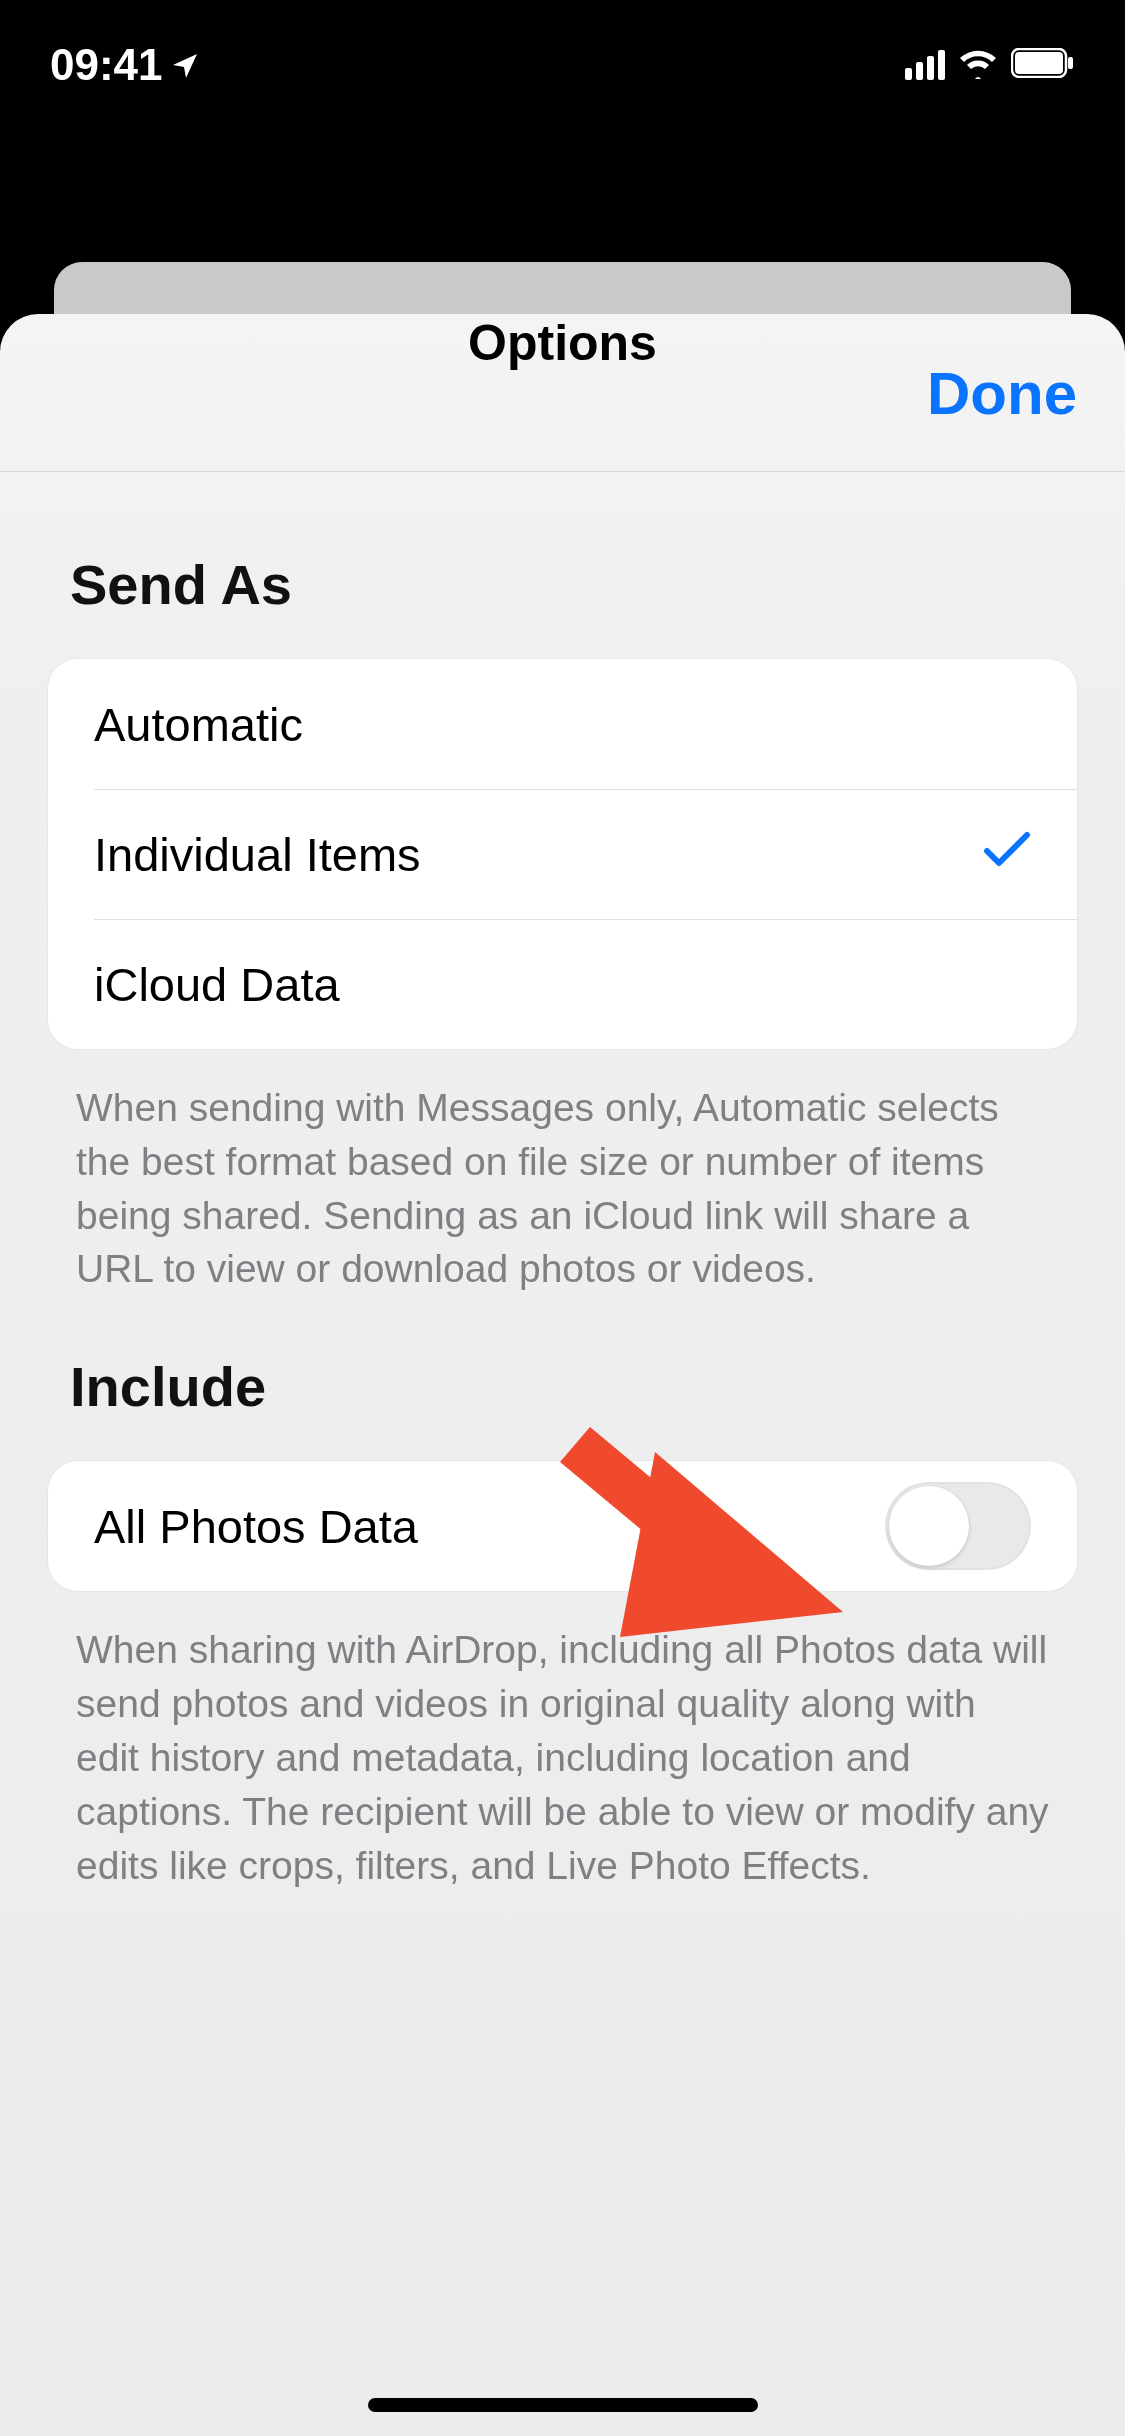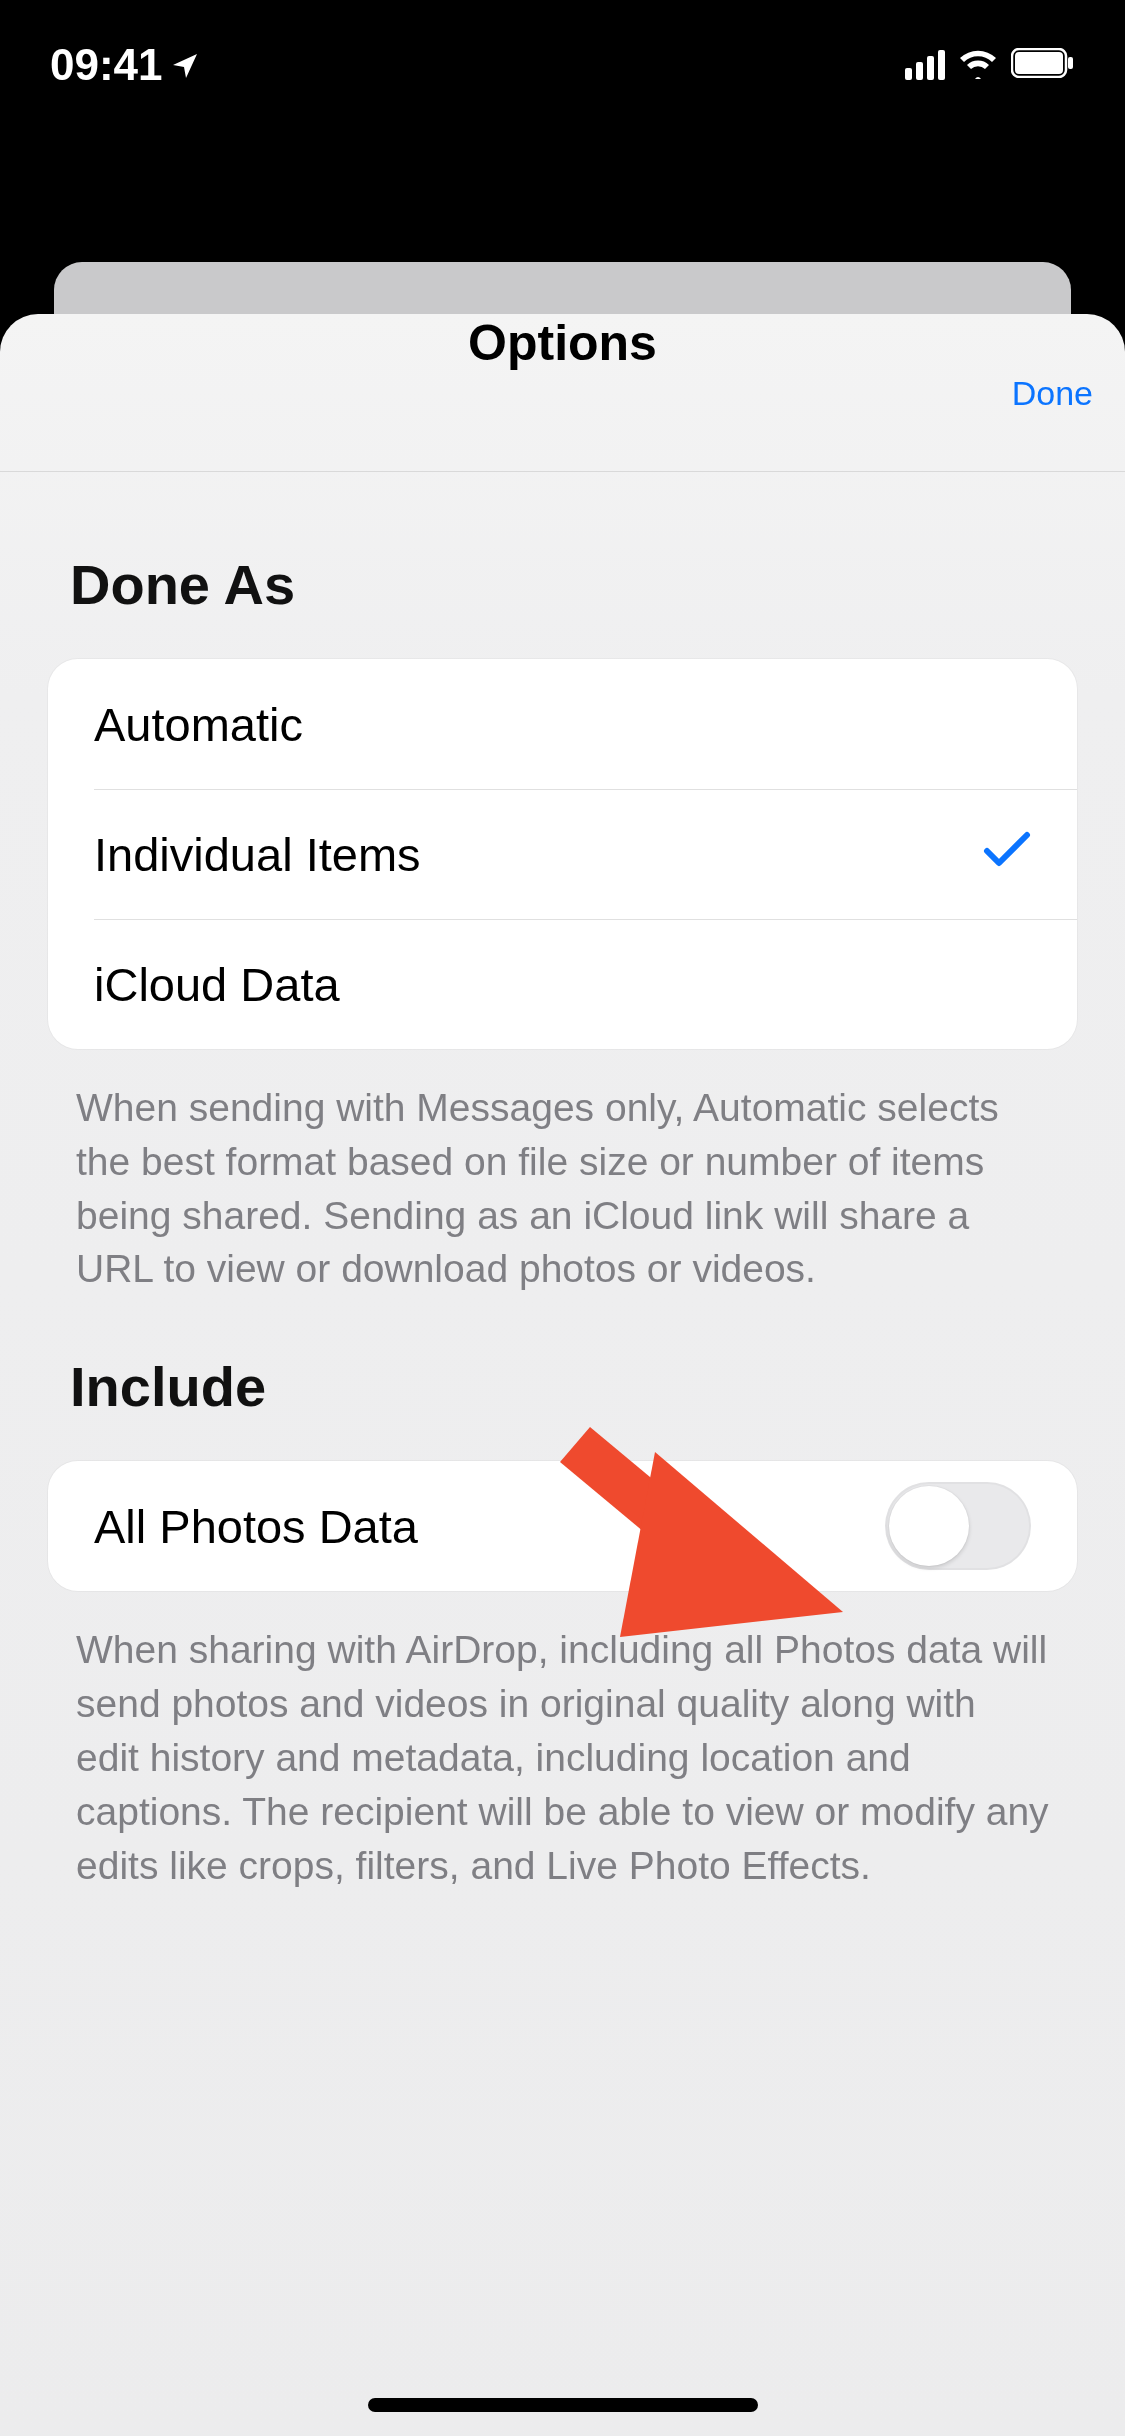--- a/index.html
+++ b/index.html
@@ -80,25 +80,25 @@
       position: relative;
       border-bottom: 1px solid rgba(0,0,0,0.10);
     }
     .sheet-title {
       font-size: 50px;
       font-weight: 700;
       color: #000;
     }
     .sheet-done {
       position: absolute;
-      right: 32px;
+      right: 48px;
       top: 50%;
       transform: translateY(-50%);
-      font-size: 34px;
-      font-weight: 400;
+      font-size: 60px;
+      font-weight: 700;
       color: #0b74ff;
     }
 
     .content {
       padding: 0 48px;
     }
 
     .section-title {
       font-size: 56px;
       font-weight: 700;
@@ -222,21 +222,21 @@
 <div class="behind-card"></div>
 
 <div class="sheet">
   <div class="sheet-header">
     <div class="sheet-title">Options</div>
     <div class="sheet-done">Done</div>
   </div>
 
   <div class="content">
 
-    <div class="section-title">Done As</div>
+    <div class="section-title">Send As</div>
     <div class="group">
       <div class="row">
         <span>Automatic</span>
       </div>
       <div class="row">
         <span>Individual Items</span>
         <span class="checkmark">
           <svg viewBox="0 0 48 42">
               <path d="M4 22 L16 34 L44 6" fill="none" stroke="#0b74ff" stroke-width="6" stroke-linecap="round" stroke-linejoin="round"></path>
             </svg>

